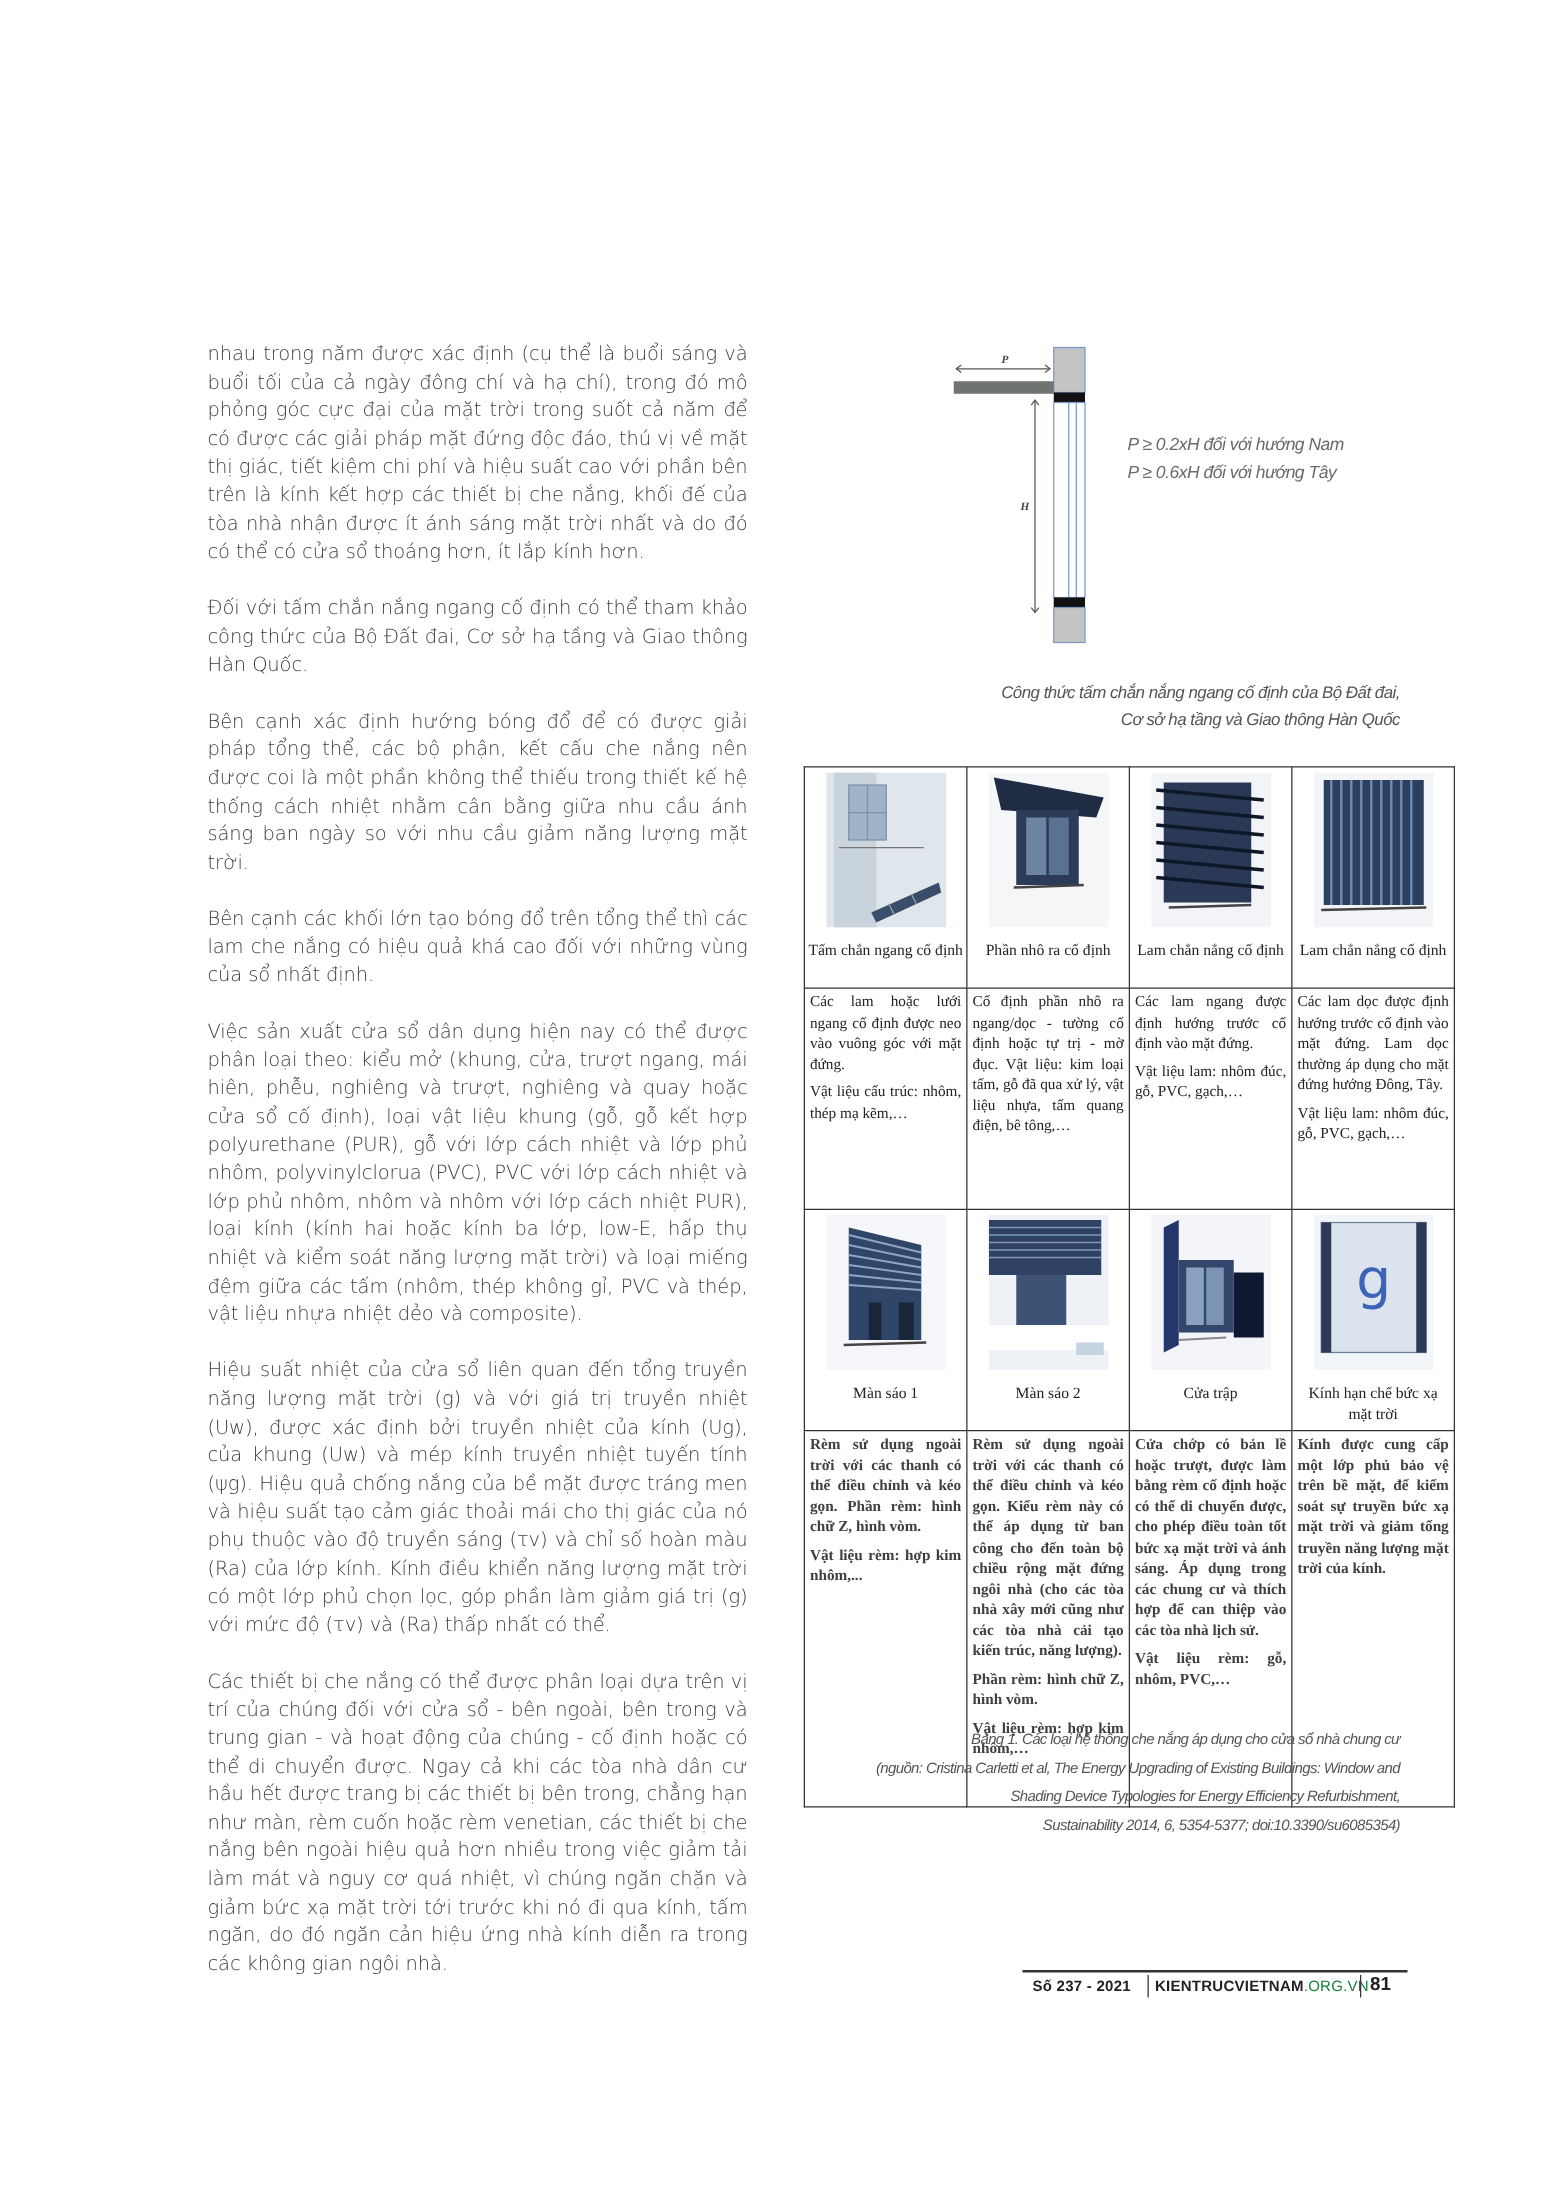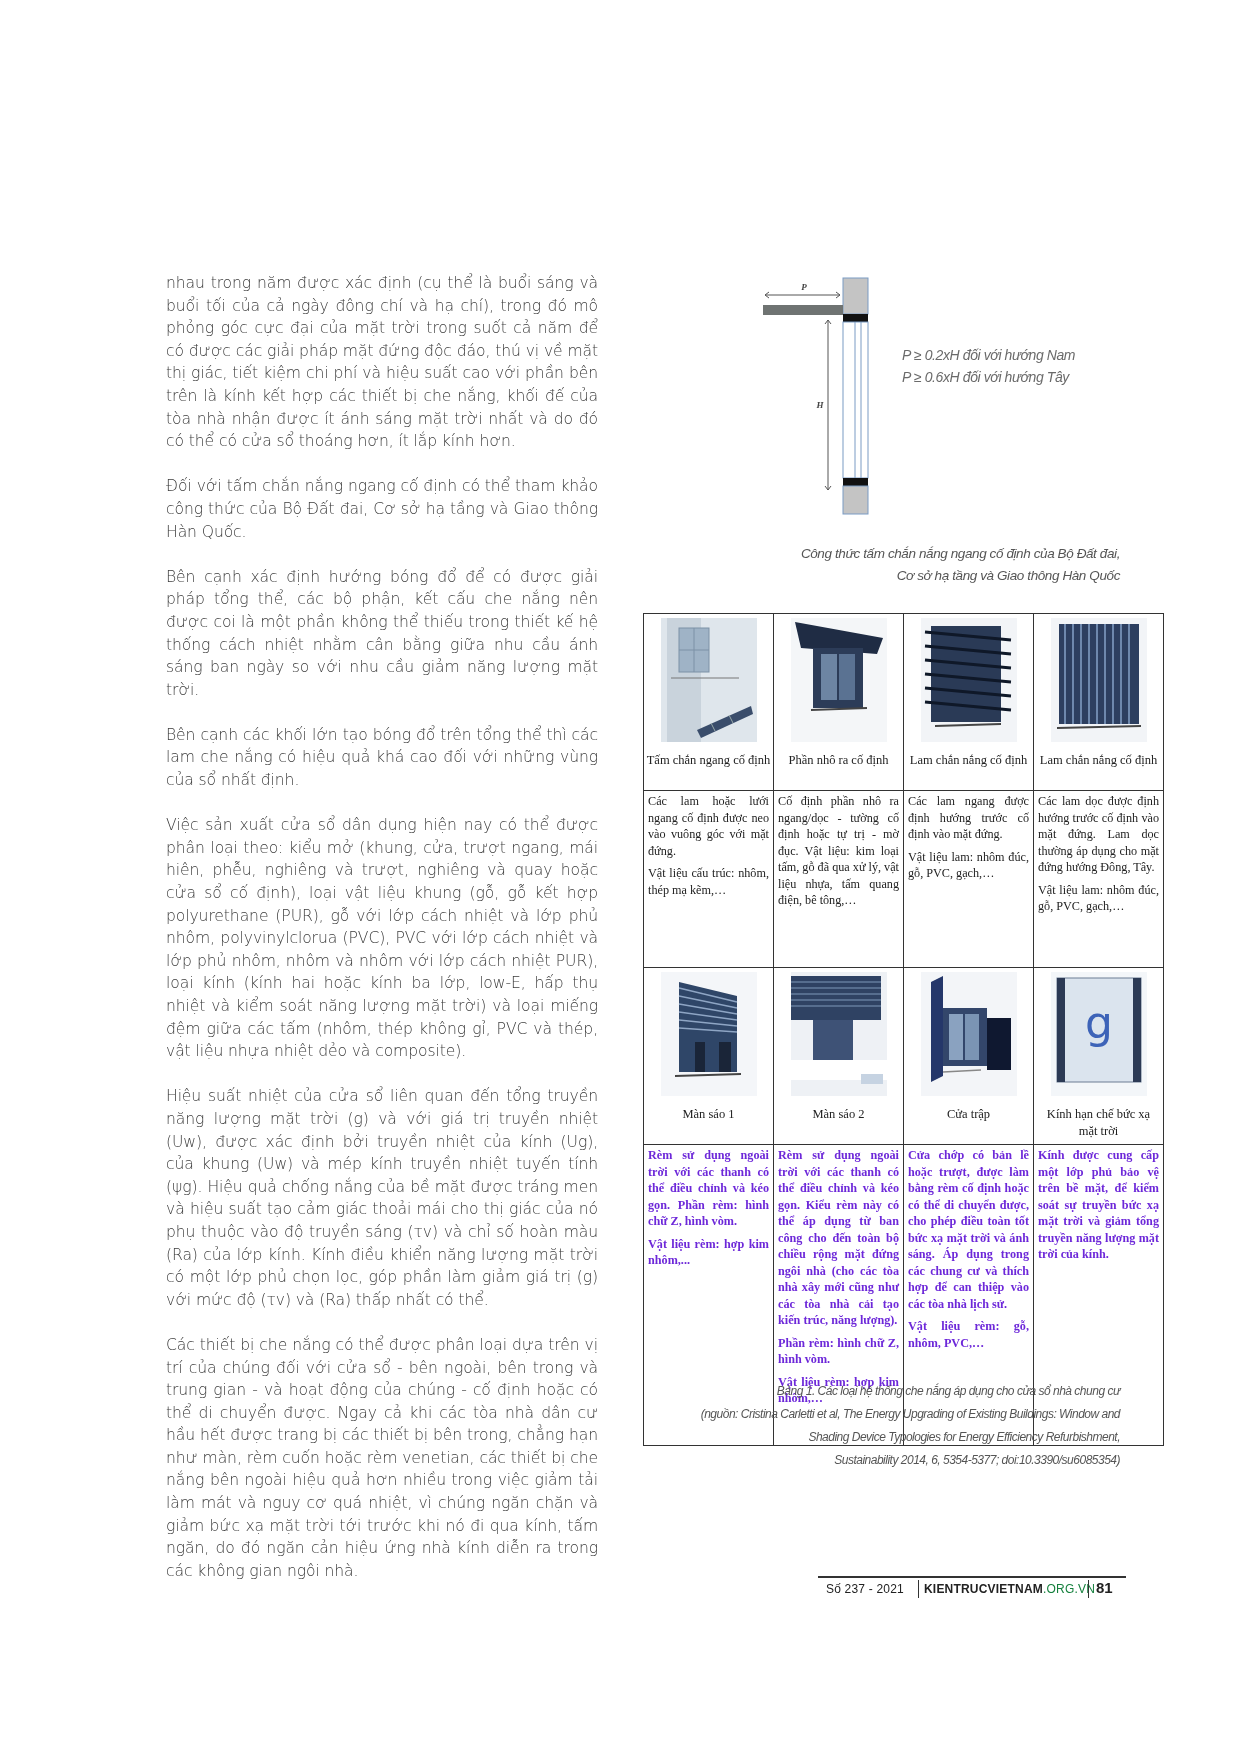--- a/index.html
+++ b/index.html
@@ -10,29 +10,29 @@
 
   .figure { position:absolute; left:690px; top:270px; width:440px; height:260px; }
   .diagram { position:absolute; left:0; top:0; }
   .formula { position:absolute; left:212px; top:74px; font-family:"Liberation Sans", sans-serif; font-style:italic; font-size:14px; line-height:22px; color:#6a6a6a; letter-spacing:-0.4px; }
   .fig-caption { position:absolute; left:700px; top:543px; width:420px; text-align:right; font-family:"Liberation Sans", sans-serif; font-style:italic; font-size:13.5px; line-height:22px; color:#555; letter-spacing:-0.4px; }
 
   table.shade { position:absolute; left:643px; top:613px; width:521px; border-collapse:collapse; font-family:"Liberation Serif", serif; font-size:12.2px; color:#222; table-layout:fixed; }
   table.shade td { border:1.5px solid #333; padding:2px 4px; vertical-align:top; }
   table.shade td.imgcell { text-align:center; padding:2px 2px 4px 2px; height:170px; }
   table.shade td.desc { text-align:justify; line-height:16.5px; height:172px;margin-top:41px; }
-  table.shade td.desc2 { text-align:justify; line-height:16.5px; height:296px; font-weight:bold; color:#6d28d9; }
+  table.shade td.desc2 { text-align:justify; line-height:16.5px; height:296px; font-weight:bold; color:#404040; }
   .thumb { width:96px; height:124px; margin:2px auto 10px auto; display:block; }
   .cell-title { display:block; line-height:17px; font-size:12.5px; }
   .cell-desc p { margin:0 0 6px 0; }
 
   .tbl-caption { position:absolute; left:600px; top:1380px; width:520px; text-align:right; font-family:"Liberation Sans", sans-serif; font-style:italic; font-size:12px; line-height:23px; color:#555; letter-spacing:-0.5px; }
 
   .footer { position:absolute; left:818px; top:1578px; width:308px; height:24px; font-family:"Liberation Sans", sans-serif; font-size:12px; color:#222; }
-  .footer .issue { position:absolute; left:8px; top:4px; font-weight:normal; letter-spacing:0.2px; }
+  .footer .issue { position:absolute; left:8px; top:4px; font-weight:bold; letter-spacing:0.2px; }
   .footer .brand { position:absolute; left:106px; top:4px; font-weight:bold; letter-spacing:0.2px; }
   .footer .brand .light { font-weight:normal; color:#15803d; }
   .footer .sep { position:absolute; top:2px; width:1px; height:18px; background:#333; }
   .footer .page { position:absolute; left:278px; top:1px; font-size:15px; font-weight:bold; }
   .footer .rule { position:absolute; left:0; top:-2px; width:308px; height:1.5px; background:#333; }
 </style>
 </head>
 <body>
 
 <div class="left-col">

